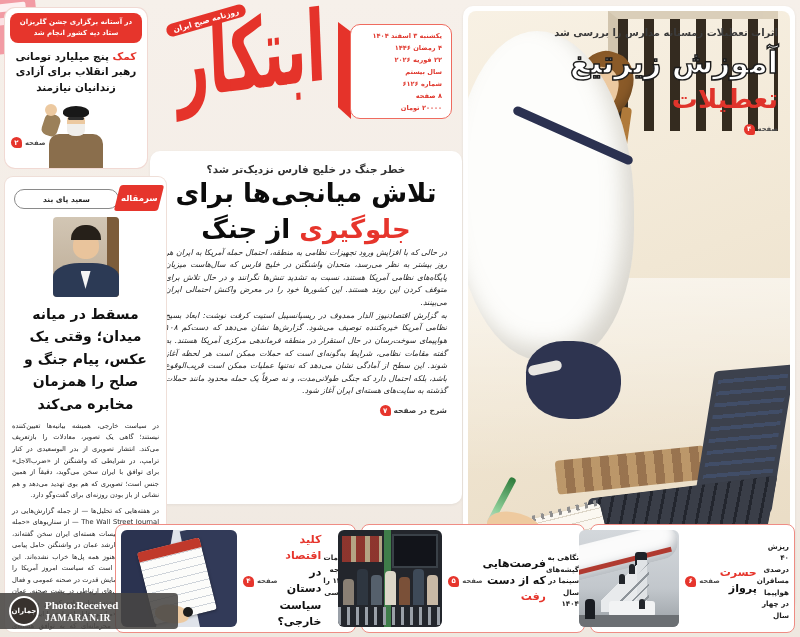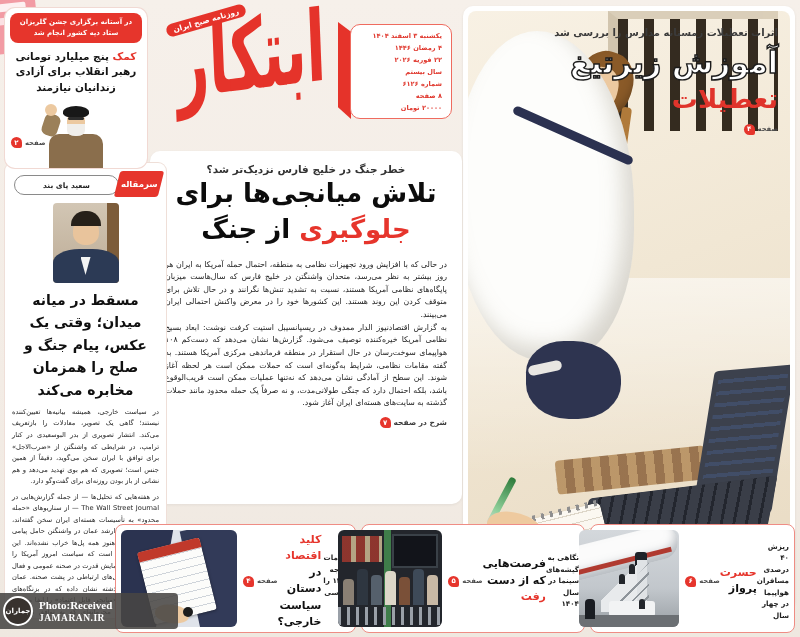--- a/index.html
+++ b/index.html
@@ -99,27 +99,27 @@
     -webkit-text-stroke:1.4px #1c1c1c;
     text-shadow:0 0 1px #1c1c1c; line-height:1.1;}
   .edu-title-red { font-size:26px; font-weight:bold; color:#e0342b; margin-top:6px; line-height:1.1;}
   .edu-badge { margin-top:10px; margin-left:108px; text-align:right;}
 
   
   .main-story { position:absolute; left:150px; top:151px; width:312px; height:353px; background:#fff;
     border-radius:10px; padding:12px 15px 6px; overflow:hidden; box-shadow:0 1px 3px rgba(0,0,0,.06); z-index:2;}
   .ms-kicker { text-align:center; font-size:10.5px; font-weight:bold; color:#333; }
   .ms-h1 { text-align:center; font-size:26px; font-weight:bold; color:#0c0c0c; line-height:1.3; margin-top:2px;}
-  .ms-body { margin-top:12px; }
+  .ms-body { margin-top:0;font-style:italic; }
   .ms-body p { font-size:7.8px; line-height:1.62; text-align:justify; color:#1d1d1d; }
   .ms-more { margin-top:3px; text-align:left; }
   .ms-more .lbl { font-size:7.5px; font-weight:bold; color:#3d3d3d; }
 
   
-  .editorial { position:absolute; left:5px; top:163px; width:161px; height:455px; background:#fff;
+  .editorial { position:absolute; left:5px; top:177px; width:161px; height:455px; background:#fff;
     border-radius:8px; padding:8px 7px; overflow:hidden; box-shadow:0 0 0 1px #efdfd8; z-index:2;}
   .ed-head { position:relative; height:30px; }
   .ed-author { position:absolute; right:40px; left:2px; top:4px; height:20px; border:1px solid #8a8a8a;
     border-radius:12px; display:flex; align-items:center; justify-content:center;
     font-size:7.5px; font-weight:bold; color:#222;}
   .ed-tag { position:absolute; right:-2px; top:0; width:44px; height:26px; background:#e6352c;
     transform:skewX(-14deg); border-radius:3px; display:flex; align-items:center; justify-content:center;}
   .ed-tag span { transform:skewX(14deg); color:#fff; font-size:8.5px; font-weight:bold; }
   .ed-photo { position:relative; width:66px; height:80px; margin:2px auto 6px; border-radius:4px; overflow:hidden;
     background:linear-gradient(180deg,#d2c6b4,#bcab95);}
@@ -127,21 +127,21 @@
   .ed-suit { position:absolute; left:0; bottom:0; width:100%; height:42%; background:#2c3a55; border-radius:40% 40% 0 0;}
   .ed-shirt { position:absolute; left:50%; transform:translateX(-50%); bottom:8px; width:10px; height:18px; background:#f4f4f4; clip-path:polygon(0 0,100% 0,50% 100%);}
   .ed-hair { position:absolute; left:50%; transform:translateX(-50%); top:8px; width:30px; height:15px; background:#262019; border-radius:14px 14px 0 0;}
   .ed-face { position:absolute; left:50%; transform:translateX(-50%); top:16px; width:26px; height:26px; background:#e9c49c; border-radius:45%;}
   .ed-title { font-size:14px; font-weight:bold; text-align:center; line-height:1.6; color:#101010; margin:3px 0 6px;}
   .ed-body p { font-size:6.7px; line-height:1.72; text-align:justify; color:#242424; margin-bottom:4px;}
 
   
   .watermark { position:absolute; left:0; top:593px; width:178px; height:36px; background:rgba(72,69,67,.88);
     display:flex; align-items:center; z-index:20; direction:ltr; border-radius:0 4px 4px 0;}
-  .wm-logo { width:30px; height:30px; margin-left:3px; border-radius:50%; background:#38322e;
+  .wm-logo { width:30px; height:30px; margin-left:9px; border-radius:50%; background:#38322e;
     border:2px solid #fff; color:#fff; font-size:7px; font-weight:bold;
     display:flex; align-items:center; justify-content:center; flex:none;text-align:right;}
   .wm-text { margin-left:6px; color:#fff;font-family:Liberation Serif, serif; }
   .wm-l1 { font-size:11px; font-weight:bold; line-height:1.2;}
   .wm-l2 { font-size:9.5px; font-weight:bold; letter-spacing:.5px;}
 
   
   .story-card { position:absolute; top:524px; height:109px; background:#fff; border:1px solid #ef8c84;
     border-radius:8px; padding:5px; display:flex; gap:6px; z-index:2;}
   .sc-text { flex:1; text-align:right; display:flex; flex-direction:row; align-items:center;}

